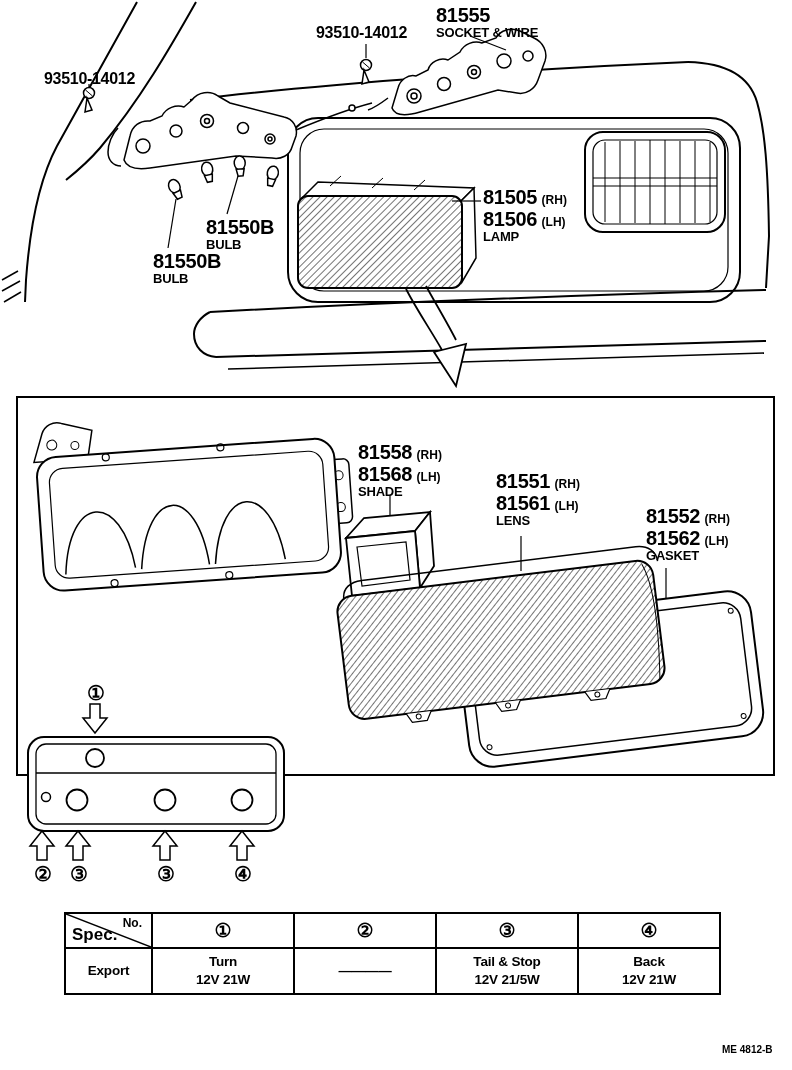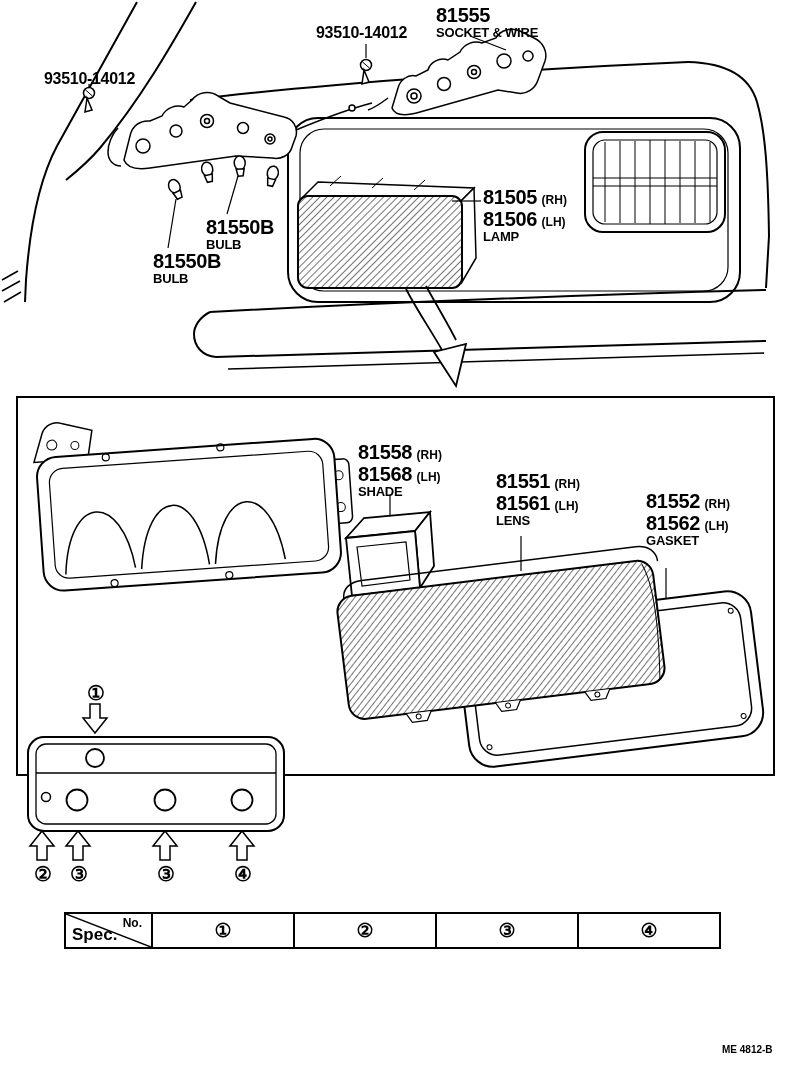--- a/index.html
+++ b/index.html
@@ -255,21 +255,21 @@
 </div>
 
 <div class="lbl" style="left:496px;top:470px">
   <div><span class="l-num">81551</span>
        <span class="l-side">(RH)</span></div>
   <div><span class="l-num">81561</span>
        <span class="l-side">(LH)</span></div>
   <div class="l-desc">LENS</div>
 </div>
 
-<div class="lbl" style="left:646px;top:490px">
+<div class="lbl" style="left:646px;top:505px">
   <div><span class="l-num">81552</span>
        <span class="l-side">(RH)</span></div>
   <div><span class="l-num">81562</span>
        <span class="l-side">(LH)</span></div>
   <div class="l-desc">GASKET</div>
 </div>
 
 <div class="callout" style="left:84px;top:681px">①</div>
 <div class="callout" style="left:31px;top:862px">②</div>
 <div class="callout" style="left:67px;top:862px">③</div>
@@ -291,18 +291,37 @@
         <line x1="0" y1="0" x2="87" y2="33" stroke="#000" stroke-width="1.5"></line>
       </svg>
       <span class="c-no">No.</span>
       <span class="c-spec">Spec.</span>
     </td>
     <td>①</td>
     <td>②</td>
     <td>③</td>
     <td>④</td>
   </tr>
+  <tr class="brow">
+    <td>Export</td>
+    <td>
+      <div>Turn</div>
+      <div>12V 21W</div>
+    </td>
+    <td>
+      <div>————</div>
+      <div></div>
+    </td>
+    <td>
+      <div>Tail &amp; Stop</div>
+      <div>12V 21/5W</div>
+    </td>
+    <td>
+      <div>Back</div>
+      <div>12V 21W</div>
+    </td>
+  </tr>
 </tbody>
     </table>
 
 <div class="doccode">ME 4812-B</div>
 
 </div>
 
 </body></html>

